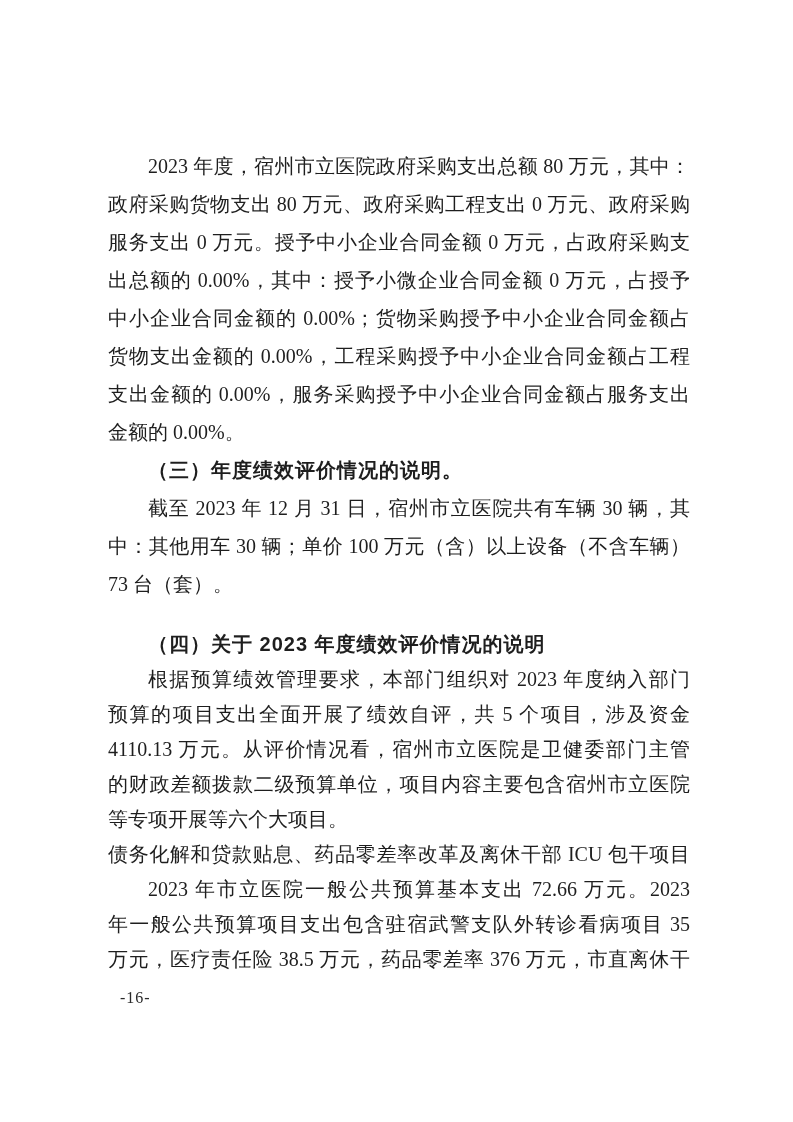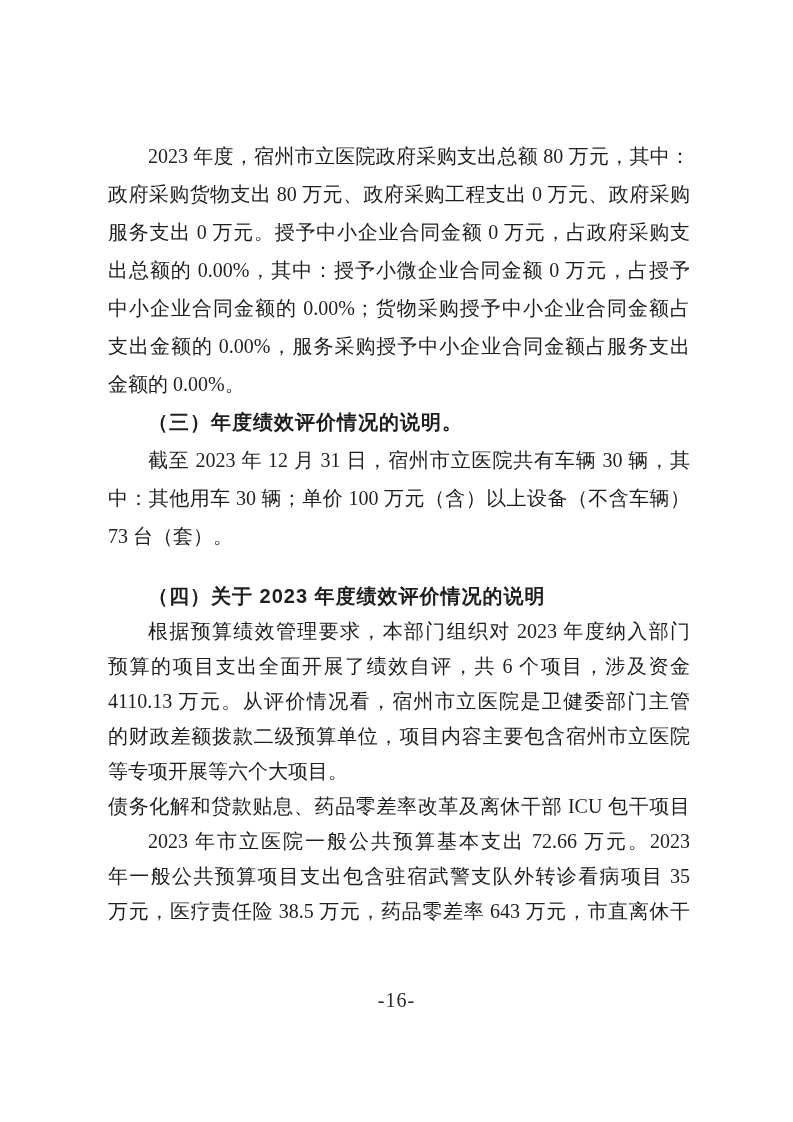--- a/index.html
+++ b/index.html
@@ -12,21 +12,21 @@
     width: 793px;
     height: 1122px;
     background: #ffffff;
     overflow: hidden;
     font-family: "Liberation Serif", "DejaVu Serif", serif;
     color: #1e1e1e;
   }
   .content {
     position: absolute;
     left: 108px;
-    top: 137px;
+    top: 147px;
     width: 582px;
   }
   .section-a .line { height: 38px; line-height: 38px; }
   .section-b { margin-top: 24px; }
   .section-b .line { height: 35px; line-height: 35px; }
   .line {
     font-size: 20px;
     overflow: hidden;
     white-space: normal;
   }
@@ -42,59 +42,60 @@
     text-indent: 40px;
   }
   .heading {
     font-family: "Liberation Sans", "DejaVu Sans", sans-serif;
     font-weight: 700;
     letter-spacing: 1px;
   }
   .page-number {
     position: absolute;
     top: 989px;
-    left: 104px;
+    left: 120px;
     width: 585px;
-    text-align: center;
-    font-size: 20px;
+    text-align: left;
+    font-size: 16px;
     letter-spacing: 1px;
     color: #2a2a2a;
   }
 </style>
 </head>
 <body>
 
 <div class="page">
 
   <div class="content">
 
     <div class="section-a">
       <div class="line just indent">2023 年度，宿州市立医院政府采购支出总额 80 万元，其中：</div>
       <div class="line just">政府采购货物支出 80 万元、政府采购工程支出 0 万元、政府采购</div>
       <div class="line just">服务支出 0 万元。授予中小企业合同金额 0 万元，占政府采购支</div>
       <div class="line just">出总额的 0.00%，其中：授予小微企业合同金额 0 万元，占授予</div>
       <div class="line just">中小企业合同金额的 0.00%；货物采购授予中小企业合同金额占</div>
+      <div class="line just">货物支出金额的 0.00%，工程采购授予中小企业合同金额占工程</div>
       <div class="line just">支出金额的 0.00%，服务采购授予中小企业合同金额占服务支出</div>
       <div class="line left">金额的 0.00%。</div>
       <div class="line left indent heading">（三）年度绩效评价情况的说明。</div>
       <div class="line just indent">截至 2023 年 12 月 31 日，宿州市立医院共有车辆 30 辆，其</div>
       <div class="line just">中：其他用车 30 辆；单价 100 万元（含）以上设备（不含车辆）</div>
       <div class="line left">73 台（套）。</div>
     </div>
 
     <div class="section-b">
       <div class="line left indent heading">（四）关于 2023 年度绩效评价情况的说明</div>
       <div class="line just indent">根据预算绩效管理要求，本部门组织对 2023 年度纳入部门</div>
-      <div class="line just">预算的项目支出全面开展了绩效自评，共 6 个项目，涉及资金</div>
+      <div class="line just">预算的项目支出全面开展了绩效自评，共 5 个项目，涉及资金</div>
       <div class="line just">4110.13 万元。从评价情况看，宿州市立医院是卫健委部门主管</div>
       <div class="line just">的财政差额拨款二级预算单位，项目内容主要包含宿州市立医院</div>
       <div class="line left">等专项开展等六个大项目。</div>
       <div class="line just">债务化解和贷款贴息、药品零差率改革及离休干部 ICU 包干项目</div>
       <div class="line just indent">2023 年市立医院一般公共预算基本支出 72.66 万元。2023</div>
       <div class="line just">年一般公共预算项目支出包含驻宿武警支队外转诊看病项目 35</div>
-      <div class="line just">万元，医疗责任险 38.5 万元，药品零差率 643 万元，市直离休干</div>
+      <div class="line just">万元，医疗责任险 38.5 万元，药品零差率 376 万元，市直离休干</div>
     </div>
 
   </div>
 
   <div class="page-number">-16-</div>
 
 </div>
 
 </body></html>

